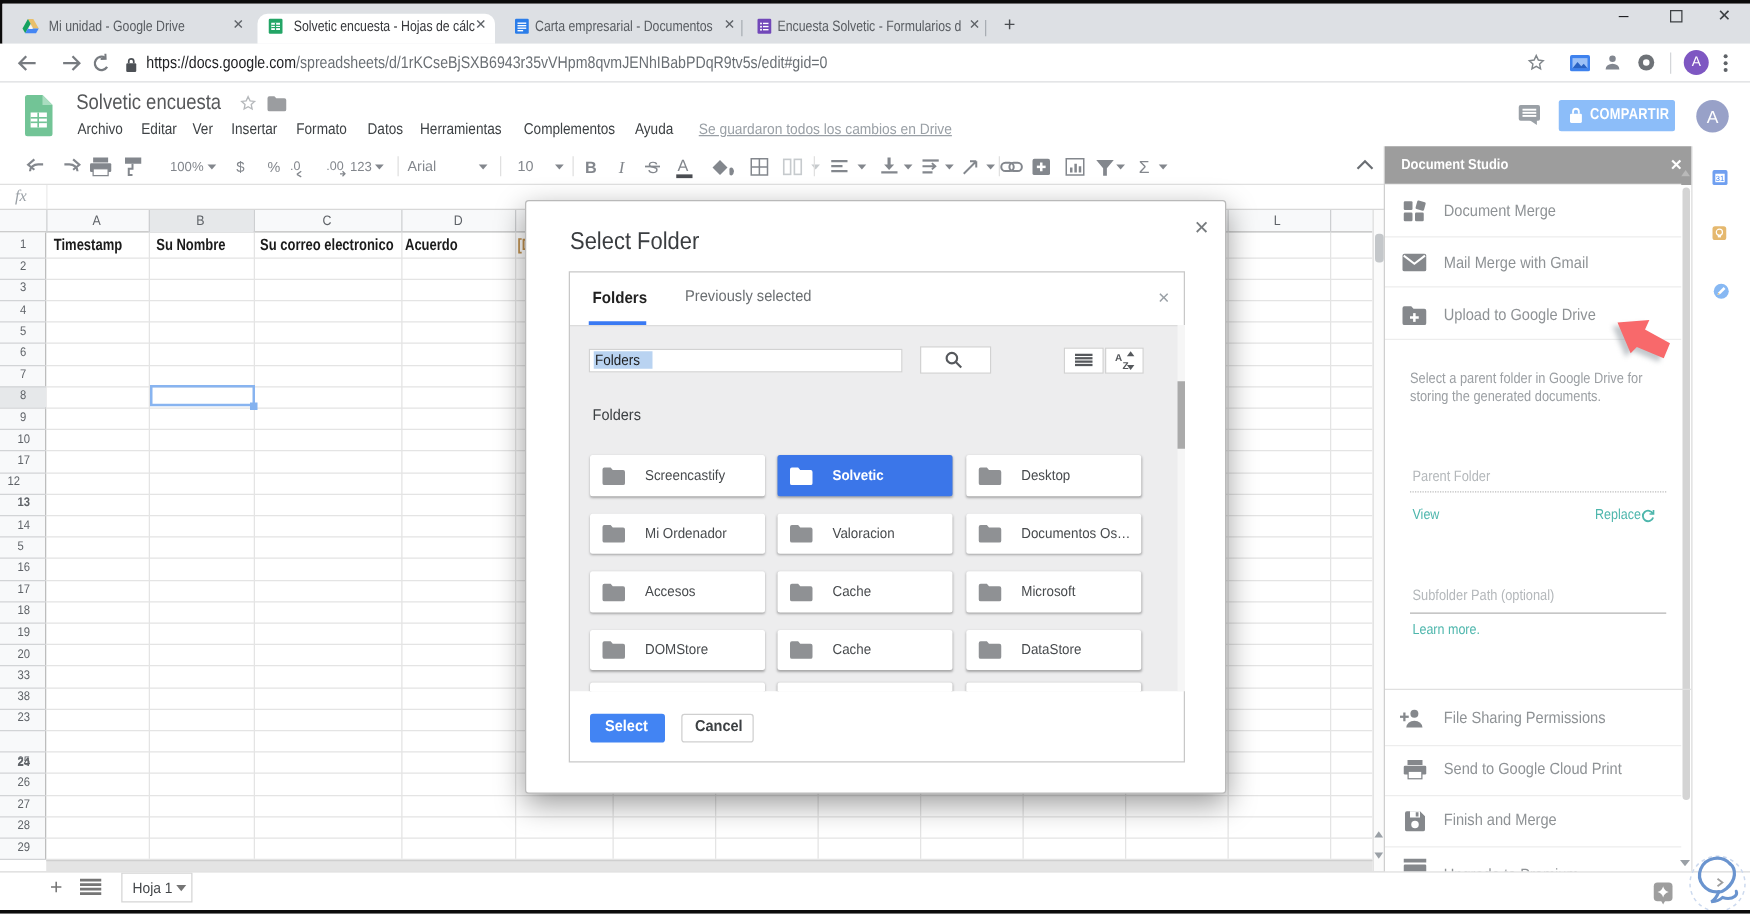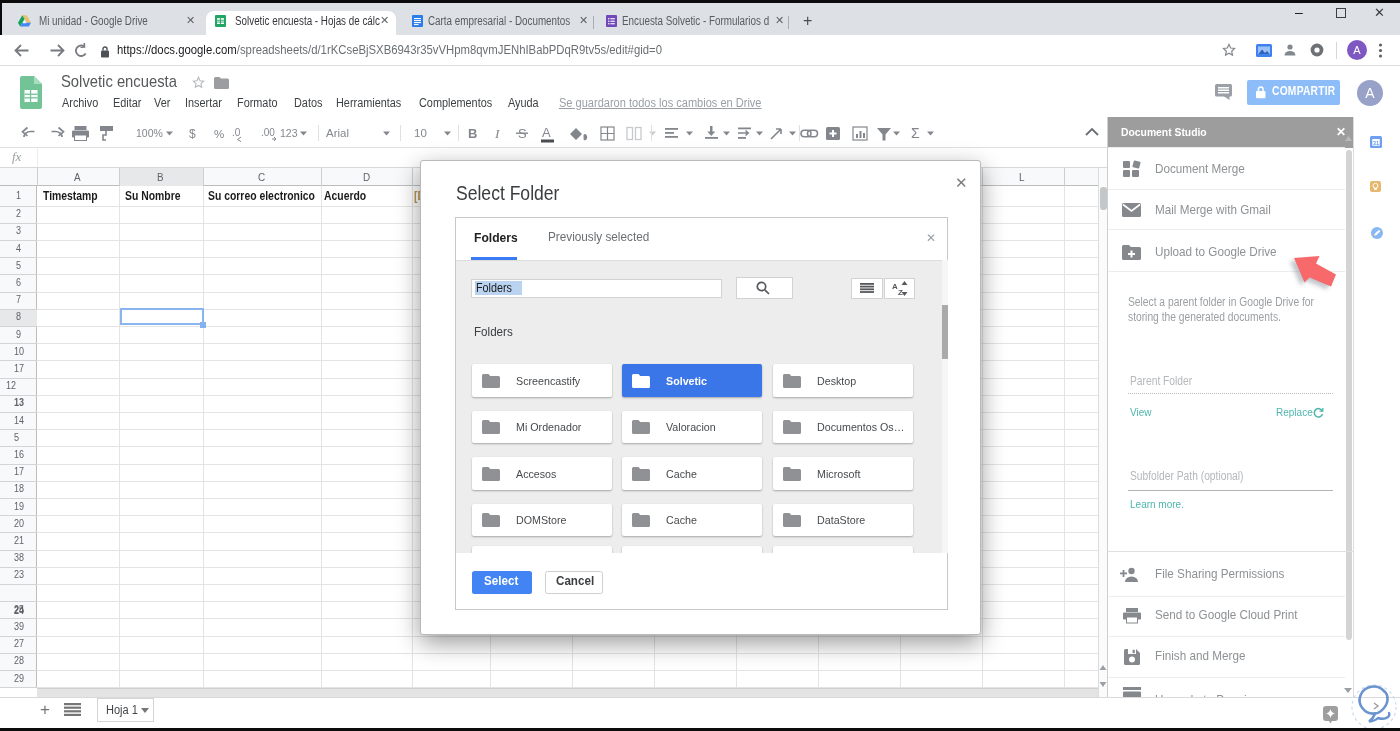--- a/index.html
+++ b/index.html
@@ -296,31 +296,31 @@
 <div class="a tx" style="left:13.5px;top:447.9px;font-size:10px;line-height:14.0px;color:#5f6368;font-weight:normal;transform:scaleX(0.9);">16</div>
 <div class="a" style="left:0px;top:463.5px;width:37px;height:1px;background:#d2d4d6"></div>
 <div class="a tx" style="left:13.5px;top:465.1px;font-size:10px;line-height:14.0px;color:#5f6368;font-weight:normal;transform:scaleX(0.9);">17</div>
 <div class="a" style="left:0px;top:480.7px;width:37px;height:1px;background:#d2d4d6"></div>
 <div class="a tx" style="left:13.5px;top:482.3px;font-size:10px;line-height:14.0px;color:#5f6368;font-weight:normal;transform:scaleX(0.9);">18</div>
 <div class="a" style="left:0px;top:497.9px;width:37px;height:1px;background:#d2d4d6"></div>
 <div class="a tx" style="left:13.5px;top:499.5px;font-size:10px;line-height:14.0px;color:#5f6368;font-weight:normal;transform:scaleX(0.9);">19</div>
 <div class="a" style="left:0px;top:515.1px;width:37px;height:1px;background:#d2d4d6"></div>
 <div class="a tx" style="left:13.5px;top:516.7px;font-size:10px;line-height:14.0px;color:#5f6368;font-weight:normal;transform:scaleX(0.9);">20</div>
 <div class="a" style="left:0px;top:532.3px;width:37px;height:1px;background:#d2d4d6"></div>
-<div class="a tx" style="left:13.5px;top:533.9px;font-size:10px;line-height:14.0px;color:#5f6368;font-weight:normal;transform:scaleX(0.9);">21</div>
+<div class="a tx" style="left:13.5px;top:533.9px;font-size:10px;line-height:14.0px;color:#5f6368;font-weight:normal;transform:scaleX(0.9);">33</div>
 <div class="a" style="left:0px;top:549.5px;width:37px;height:1px;background:#d2d4d6"></div>
 <div class="a tx" style="left:13.5px;top:551.1px;font-size:10px;line-height:14.0px;color:#5f6368;font-weight:normal;transform:scaleX(0.9);">38</div>
 <div class="a" style="left:0px;top:566.7px;width:37px;height:1px;background:#d2d4d6"></div>
 <div class="a tx" style="left:13.5px;top:568.3px;font-size:10px;line-height:14.0px;color:#5f6368;font-weight:normal;transform:scaleX(0.9);">23</div>
 <div class="a" style="left:0px;top:583.9px;width:37px;height:1px;background:#d2d4d6"></div>
 <div class="a tx" style="left:13.5px;top:604px;font-size:10px;line-height:14.0px;color:#5f6368;font-weight:bold;transform:scaleX(0.9);">24</div>
 <div class="a" style="left:0px;top:601.1px;width:37px;height:1px;background:#d2d4d6"></div>
 <div class="a tx" style="left:13.5px;top:602.7px;font-size:10px;line-height:14.0px;color:#5f6368;font-weight:normal;transform:scaleX(0.9);text-align:right;">25</div>
 <div class="a" style="left:0px;top:618.3px;width:37px;height:1px;background:#d2d4d6"></div>
-<div class="a tx" style="left:13.5px;top:619.9px;font-size:10px;line-height:14.0px;color:#5f6368;font-weight:normal;transform:scaleX(0.9);">39</div>
+<div class="a tx" style="left:13.5px;top:619.9px;font-size:10px;line-height:14.0px;color:#5f6368;font-weight:normal;transform:scaleX(0.9);">26</div>
 <div class="a" style="left:0px;top:635.5px;width:37px;height:1px;background:#d2d4d6"></div>
 <div class="a tx" style="left:13.5px;top:637.1px;font-size:10px;line-height:14.0px;color:#5f6368;font-weight:normal;transform:scaleX(0.9);">27</div>
 <div class="a" style="left:0px;top:652.7px;width:37px;height:1px;background:#d2d4d6"></div>
 <div class="a tx" style="left:13.5px;top:654.3px;font-size:10px;line-height:14.0px;color:#5f6368;font-weight:normal;transform:scaleX(0.9);">28</div>
 <div class="a" style="left:0px;top:669.9px;width:37px;height:1px;background:#d2d4d6"></div>
 <div class="a tx" style="left:13.5px;top:671.5px;font-size:10px;line-height:14.0px;color:#5f6368;font-weight:normal;transform:scaleX(0.9);">29</div>
 <div class="a" style="left:0px;top:687.1px;width:37px;height:1px;background:#d2d4d6"></div>
 <div class="a" style="left:119px;top:186px;width:1px;height:501px;background:#e4e4e4"></div>
 <div class="a" style="left:203px;top:186px;width:1px;height:501px;background:#e4e4e4"></div>
 <div class="a" style="left:321px;top:186px;width:1px;height:501px;background:#e4e4e4"></div>

